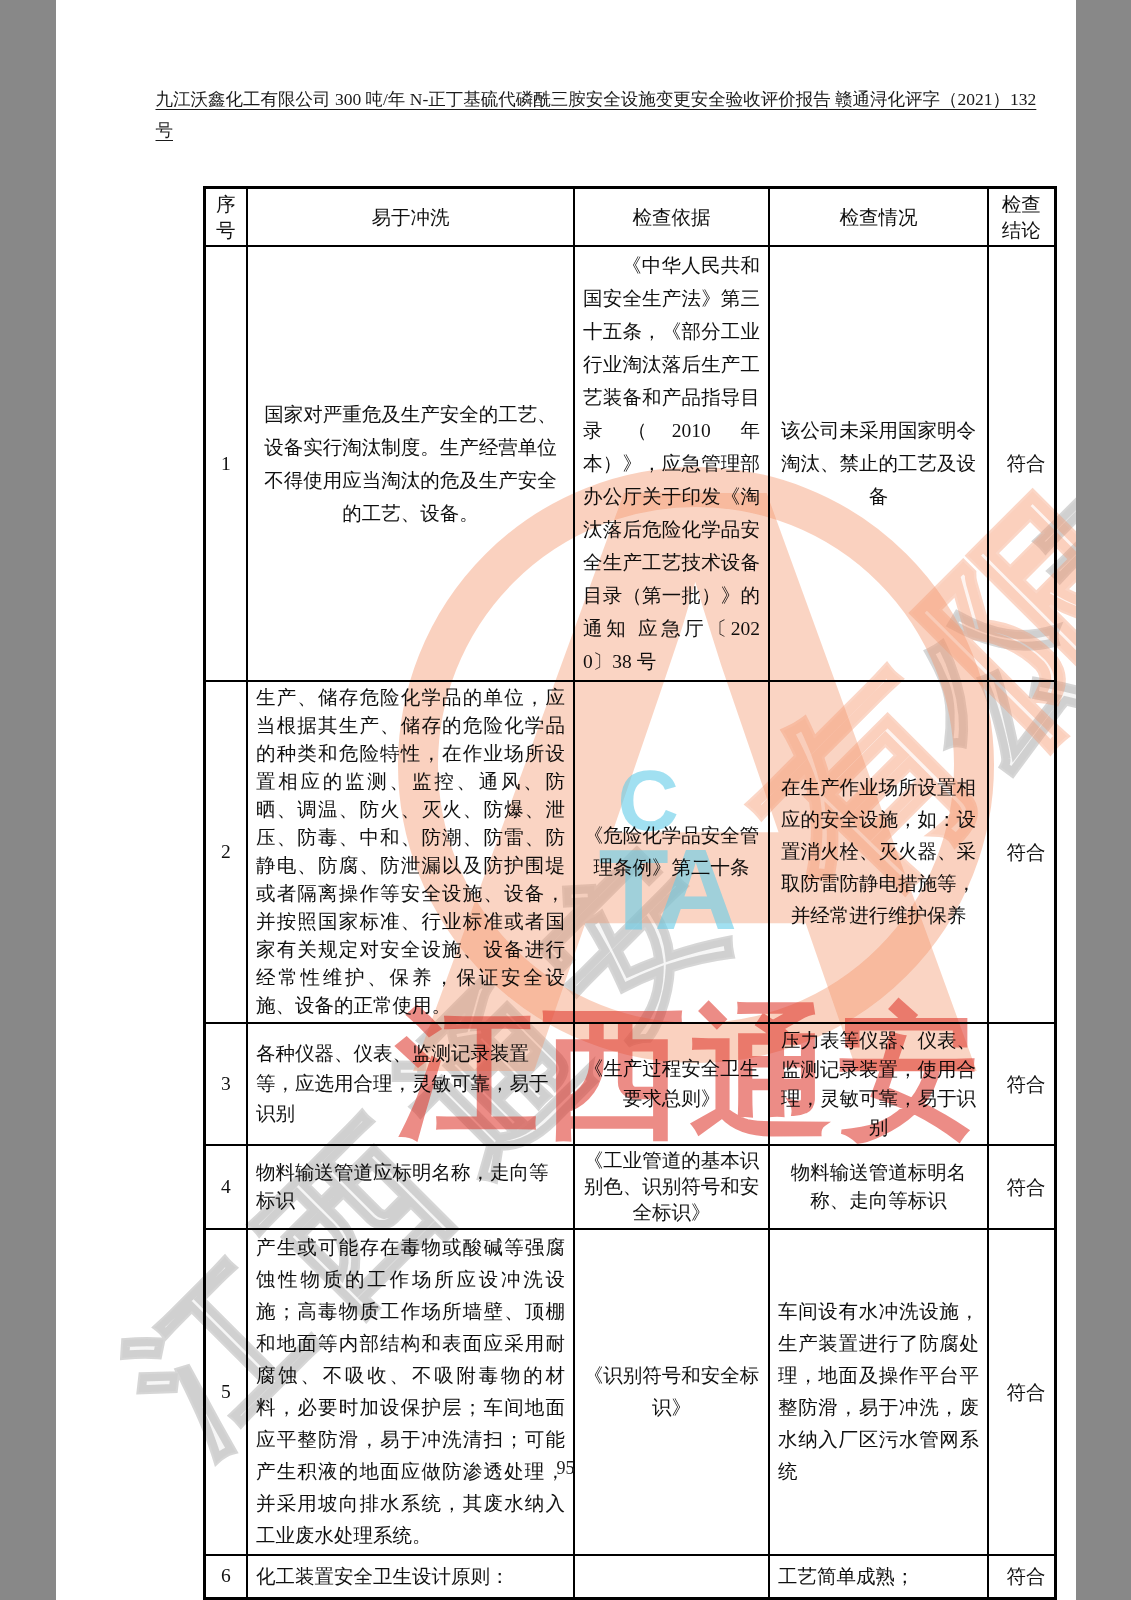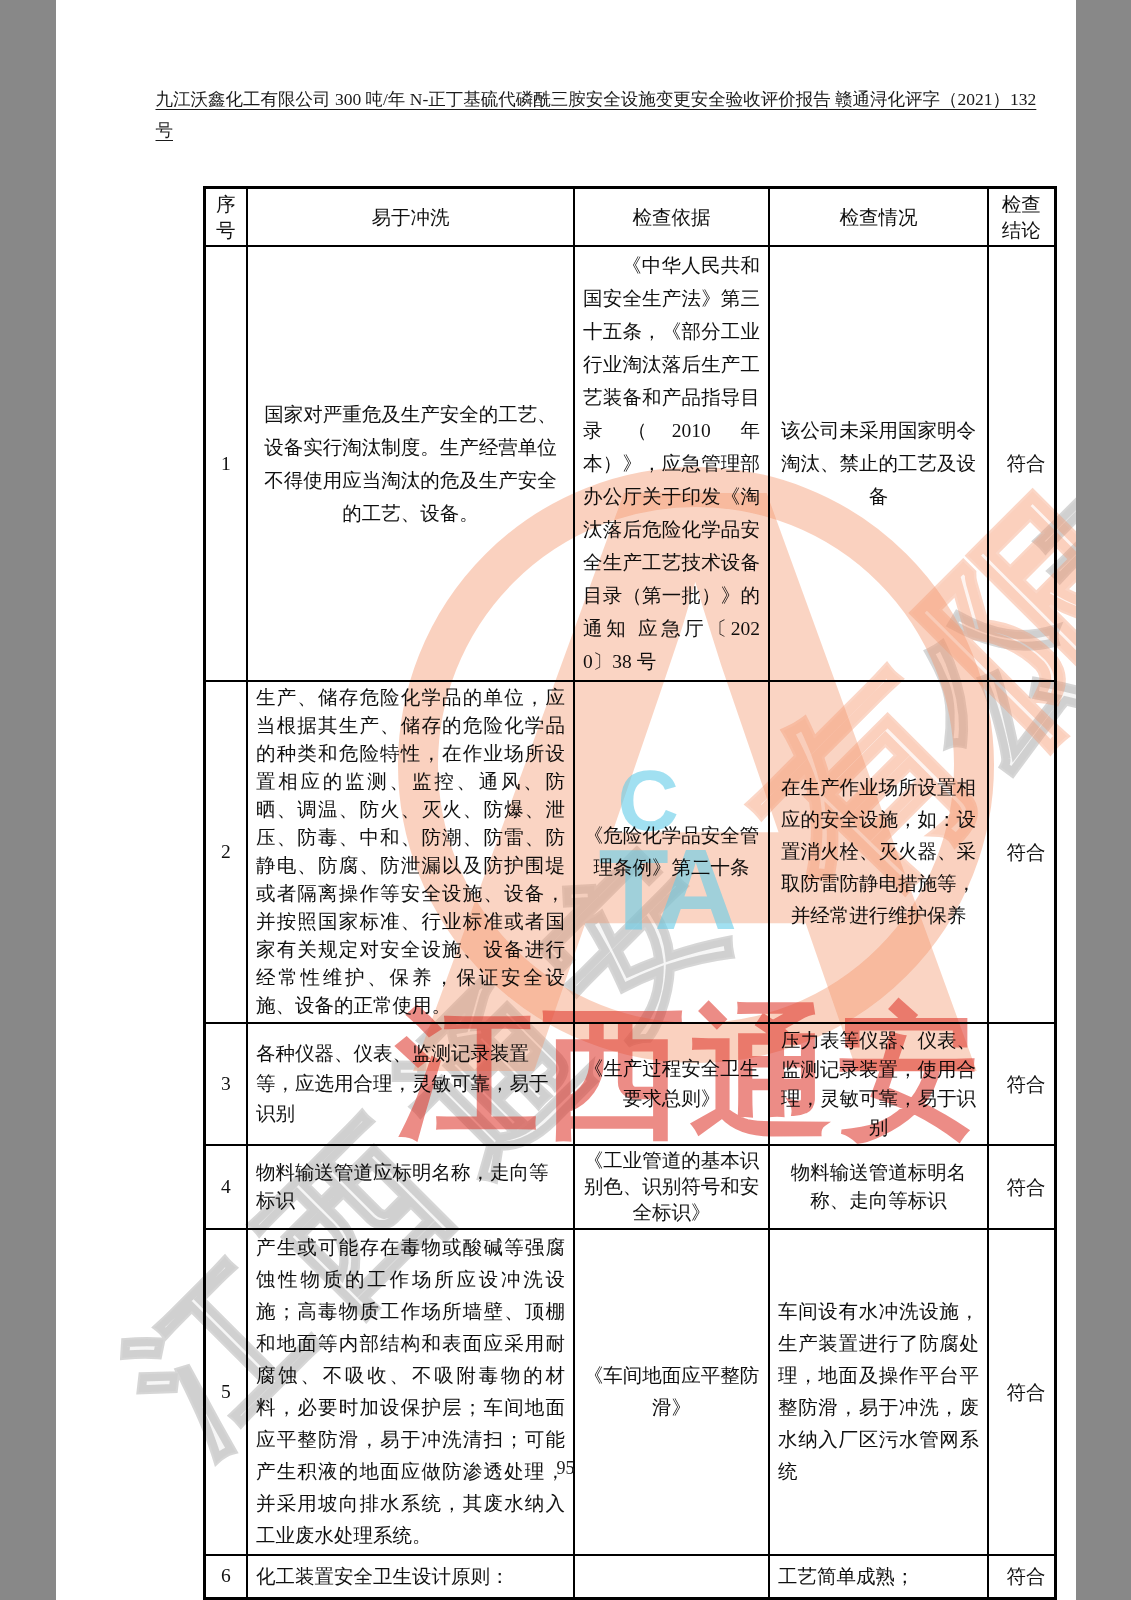--- a/index.html
+++ b/index.html
@@ -165,21 +165,21 @@
       <td class="no">4</td>
       <td class="tl lh28">物料输送管道应标明名称，走向等标识</td>
       <td class="tc lh26">《工业管道的基本识别色、识别符号和安全标识》</td>
       <td class="tc lh28">物料输送管道标明名称、走向等标识</td>
       <td class="concl">符合</td>
     </tr>
 
     <tr style="height:289px">
       <td class="no">5</td>
       <td class="tj lh32">产生或可能存在毒物或酸碱等强腐蚀性物质的工作场所应设冲洗设施；高毒物质工作场所墙壁、顶棚和地面等内部结构和表面应采用耐腐蚀、不吸收、不吸附毒物的材料，必要时加设保护层；车间地面应平整防滑，易于冲洗清扫；可能产生积液的地面应做防渗透处理，并采用坡向排水系统，其废水纳入工业废水处理系统。</td>
-      <td class="tc lh32">《车间地面应平整防滑》</td>
+      <td class="tc lh32">《识别符号和安全标识》</td>
       <td class="tj lh32">车间设有水冲洗设施，生产装置进行了防腐处理，地面及操作平台平整防滑，易于冲洗，废水纳入厂区污水管网系统</td>
       <td class="concl">符合</td>
     </tr>
 
     <tr style="height:43px">
       <td class="no">6</td>
       <td class="tl">化工装置安全卫生设计原则：</td>
       <td class="tc"></td>
       <td class="tl">工艺简单成熟；</td>
       <td class="concl">符合</td>

